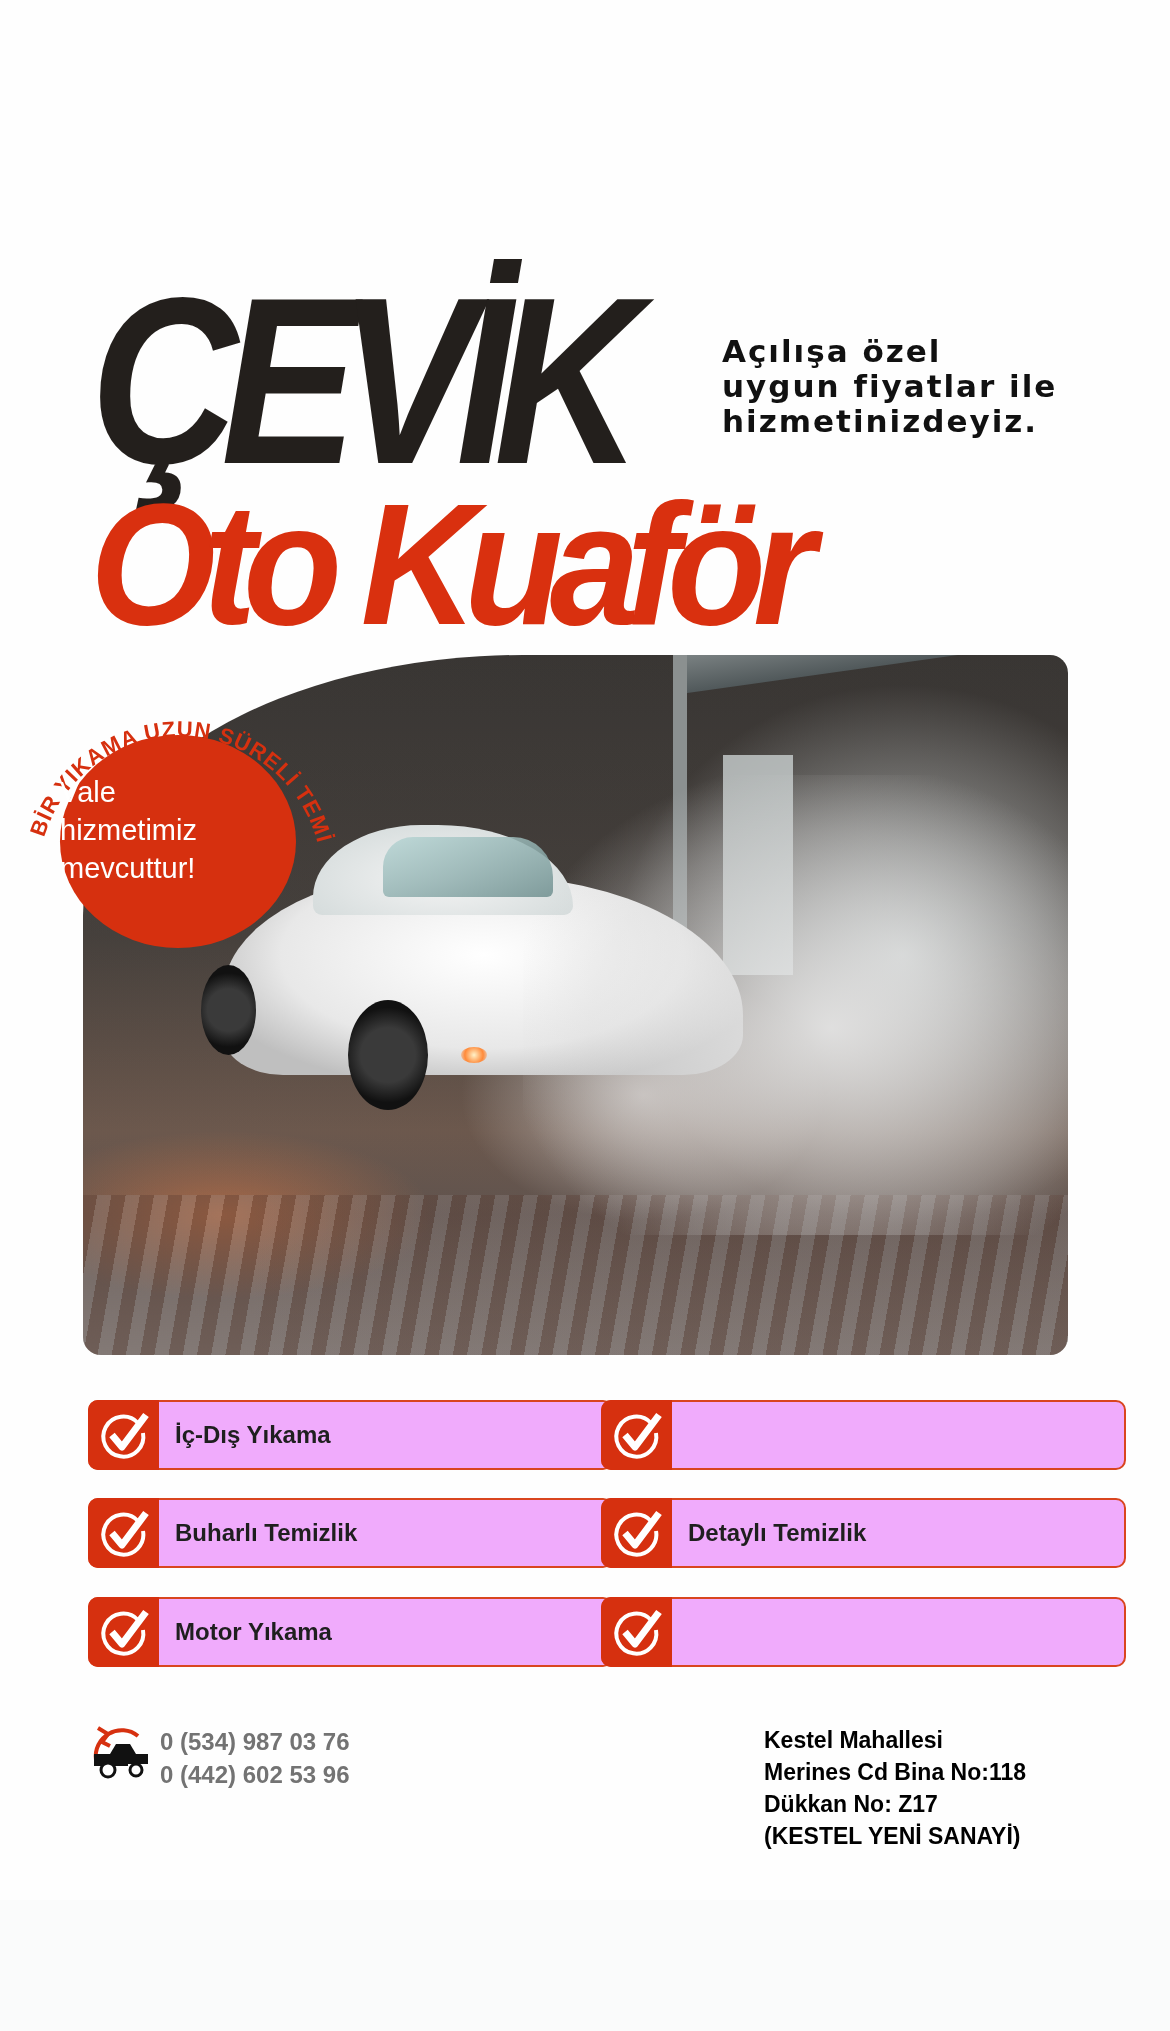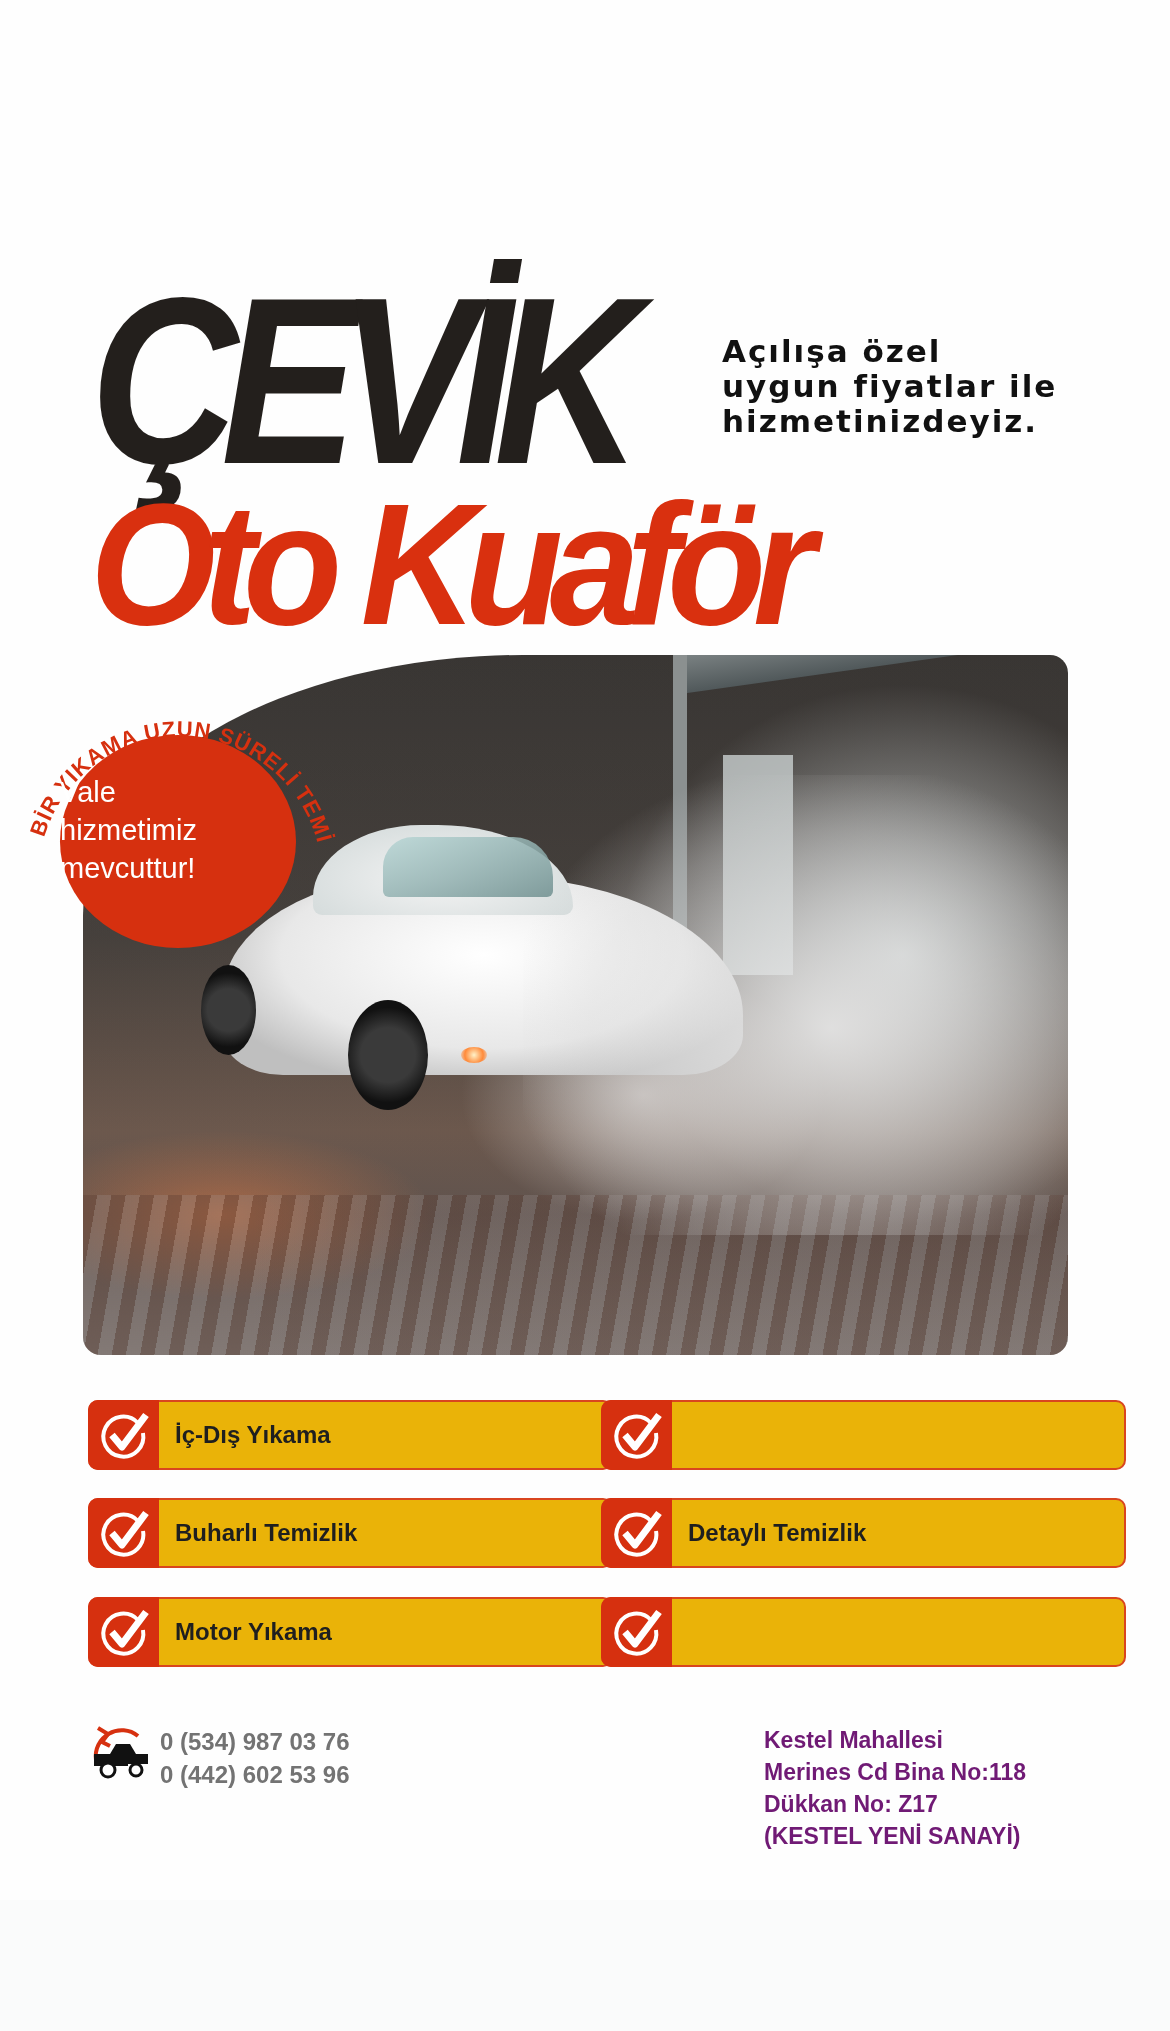--- a/index.html
+++ b/index.html
@@ -50,30 +50,30 @@
     background:repeating-linear-gradient(100deg, rgba(90,60,50,0.5) 0 14px, rgba(160,150,150,0.35) 14px 28px); opacity:0.7; }
 
   .badge { position:absolute; left:60px; top:735px; width:236px; height:213px; border-radius:50%;
     background:#d6300f; }
   .badge-text { position:absolute; left:60px; top:773px; width:236px; text-align:left; color:#fff;
     font-weight:400; font-size:29px; line-height:38px; }
   .badge-arc { position:absolute; left:0; top:660px; width:360px; height:300px; }
 
   .services { position:absolute; left:88px; top:1400px; width:974px; }
   .service { position:absolute; width:525px; height:70px; border:2px solid #d9451f; border-radius:10px;
-    box-sizing:border-box; background:#eab308; }
+    box-sizing:border-box; background:#f0abfc; }
   .service .ico { position:absolute; left:-2px; top:-2px; width:71px; height:70px; background:#d6300f;
     border-radius:10px 0 0 10px; display:flex; align-items:center; justify-content:center; }
   .service .lbl { position:absolute; left:85px; top:0; line-height:66px; font-weight:700; font-size:24px; color:#1f1f1f; white-space:nowrap; }
 
   .contact { position:absolute; left:88px; top:1720px; }
   .contact .logo { position:absolute; left:0; top:0; width:65px; height:65px; }
   .phones { position:absolute; left:72px; top:5px; font-weight:700; font-size:24px; line-height:33px; color:#737373; white-space:nowrap; }
 
-  .address { position:absolute; left:764px; top:1724px; font-weight:700; font-size:23px; line-height:32px; color:#701a75; white-space:nowrap; }
+  .address { position:absolute; left:764px; top:1724px; font-weight:700; font-size:23px; line-height:32px; color:#000000; white-space:nowrap; }
 </style>
 </head>
 <body>
 
 <div class="bottom-band"></div>
 
 <div class="title-cevik">ÇEVİK</div>
 <div class="title-oto">Oto Kuaför</div>
 
 <div class="tagline">

